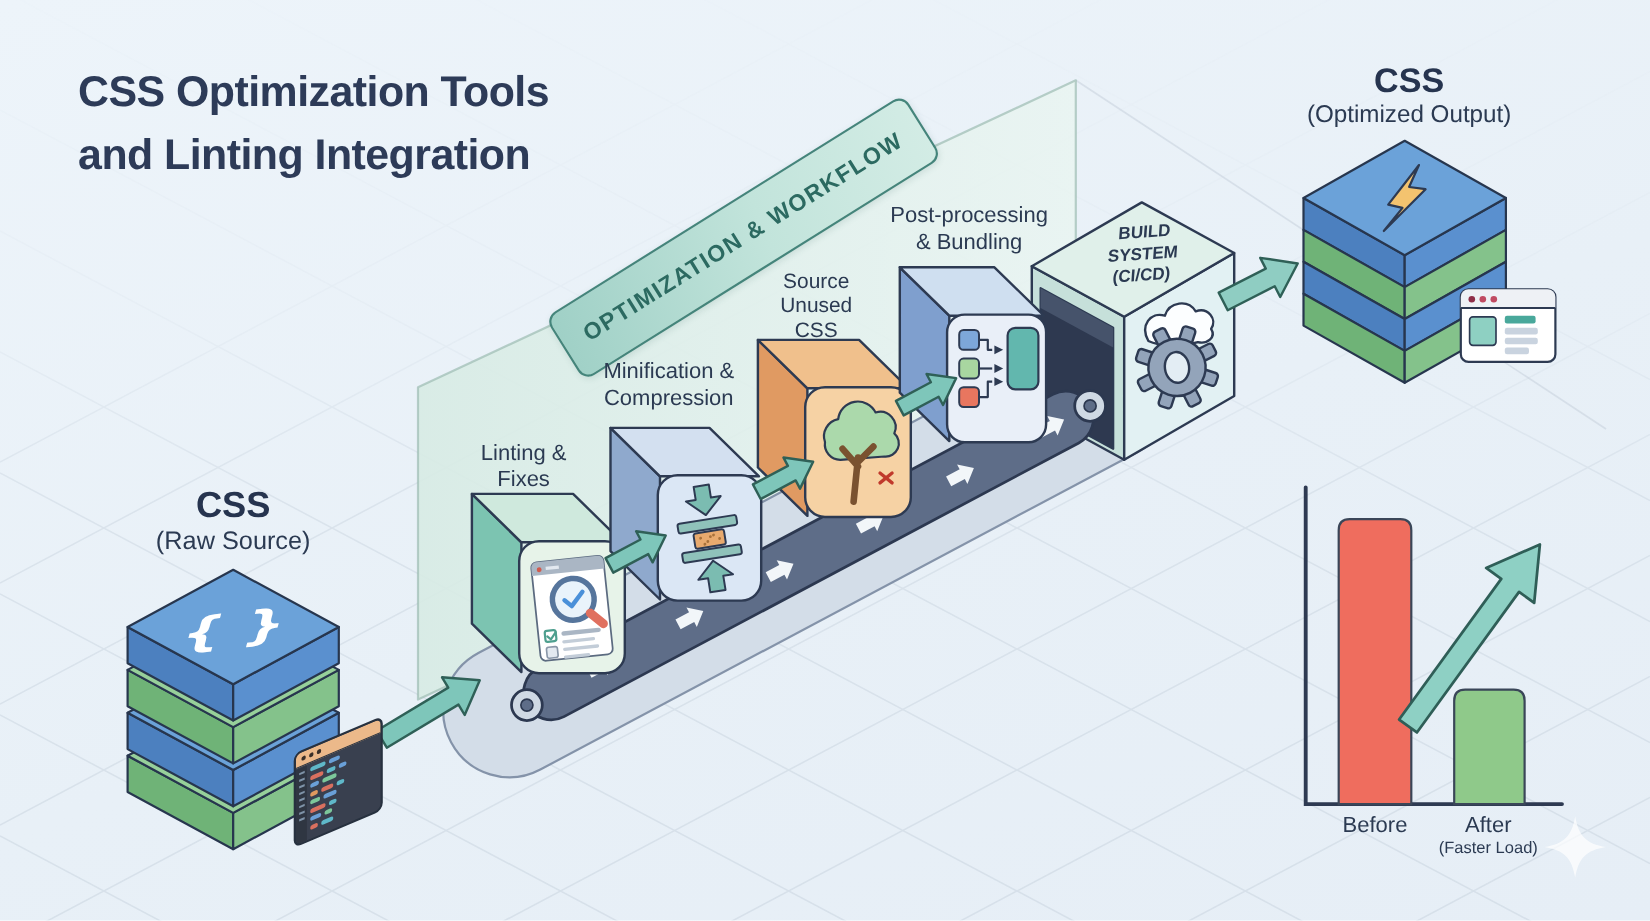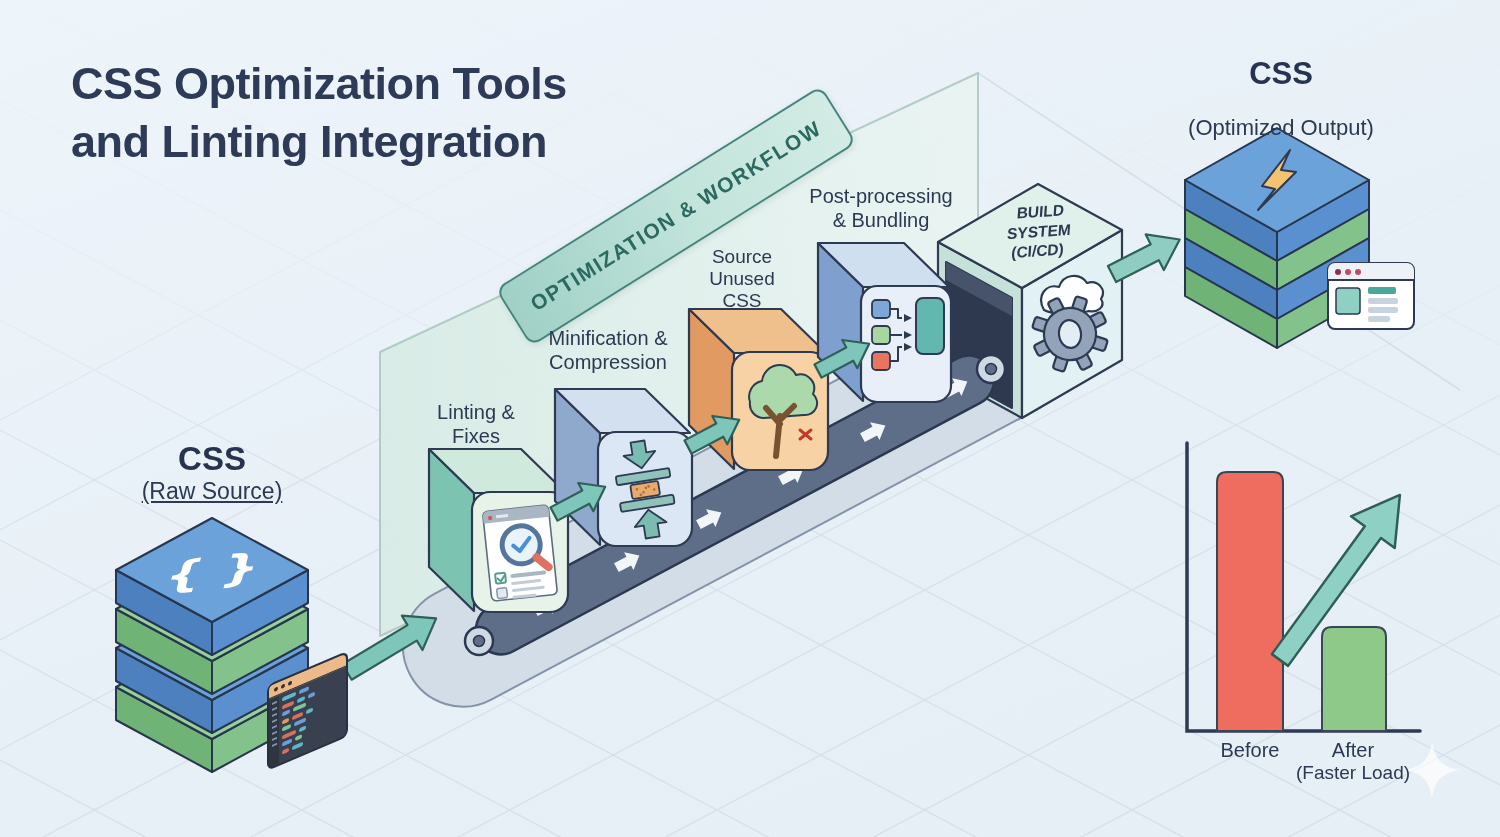--- a/index.html
+++ b/index.html
@@ -4,21 +4,21 @@
 <style>
   html,body{margin:0;padding:0;}
   #stage{position:relative;width:1500px;height:837px;overflow:hidden;
     background:linear-gradient(160deg,#edf4fa 0%,#e8f0f7 55%,#e6eef6 100%);
     font-family:"Liberation Sans","DejaVu Sans",sans-serif;color:#2b3a52;}
   #art{position:absolute;left:0;top:0;}
   .lbl{position:absolute;transform:translateX(-50%);text-align:center;white-space:nowrap;
     color:#2b3a52;font-weight:400;}
   .stage-lbl{font-size:20px;line-height:24px;}
   .h-css{font-weight:700;color:#26344f;}
-  #title{position:absolute;left:71px;top:55px;font-size:45px;line-height:58px;
+  #title{position:absolute;left:71px;top:55px;font-size:39px;line-height:58px;
     font-weight:700;color:#2d3b58;letter-spacing:-0.5px;}
   #banner{position:absolute;left:484px;top:182px;width:380px;height:64px;
     transform:rotate(-32deg);border-radius:11px;
     background:linear-gradient(100deg,#9fd0c6 0%,#c2e4db 55%,#d3ece5 100%);
     border:2.5px solid #45857b;display:flex;align-items:center;justify-content:center;
     box-shadow:0 2px 6px rgba(60,110,100,0.15);}
   #banner span{font-size:21px;font-weight:700;letter-spacing:1.5px;color:#2c6a61;}
   #code-editor{position:absolute;left:267px;top:685px;width:77px;height:82px;
     transform:skewY(-23deg);transform-origin:left top;background:#39404f;
     border:2.5px solid #27313f;border-radius:7px;overflow:hidden;}
@@ -289,24 +289,24 @@
 <div id="title">
   <div>CSS Optimization Tools</div>
   <div>and Linting Integration</div>
 </div>
 
 <div id="banner">
   <span>OPTIMIZATION &amp; WORKFLOW</span>
 </div>
 
 <div class="lbl h-css" style="left:212px;top:440px;font-size:33px;">CSS</div>
-<div class="lbl sub" style="left:212px;top:478px;font-size:23px;text-decoration:underline;">(Raw Source)</div>
+<div class="lbl sub" style="left:212px;top:478px;font-size:23px;">(Raw Source)</div>
 
 <div class="lbl h-css" style="left:1281px;top:56px;font-size:31px;">CSS</div>
-<div class="lbl sub" style="left:1281px;top:91px;font-size:22px;margin-top:24px;">(Optimized Output)</div>
+<div class="lbl sub" style="left:1281px;top:91px;font-size:22px;">(Optimized Output)</div>
 
 <div class="lbl stage-lbl" style="left:476px;top:400px;">
   <div>Linting &amp;</div>
   <div>Fixes</div>
 </div>
 <div class="lbl stage-lbl" style="left:608px;top:326px;">
   <div>Minification &amp;</div>
   <div>Compression</div>
 </div>
 <div class="lbl stage-lbl" style="left:742px;top:246px;font-size:19px;line-height:22px;">
@@ -320,21 +320,21 @@
 </div>
 <div class="lbl" id="build-lbl" style="left:1039px;top:202px;">
   <div>BUILD</div>
   <div>SYSTEM</div>
   <div>(CI/CD)</div>
 </div>
 
 <div class="lbl" style="left:1250px;top:739px;font-size:20px;">Before</div>
 <div class="lbl" style="left:1353px;top:739px;font-size:20px;">
   <div>After</div>
-  <div style="font-size:19px;">(Faster Load)</div>
+  <div style="font-size:15px;">(Faster Load)</div>
 </div>
 
 <div id="code-editor">
   <div class="hdr">
         <i></i>
         <i></i>
         <i></i>
       </div>
   <div class="gut">
         <i></i>

